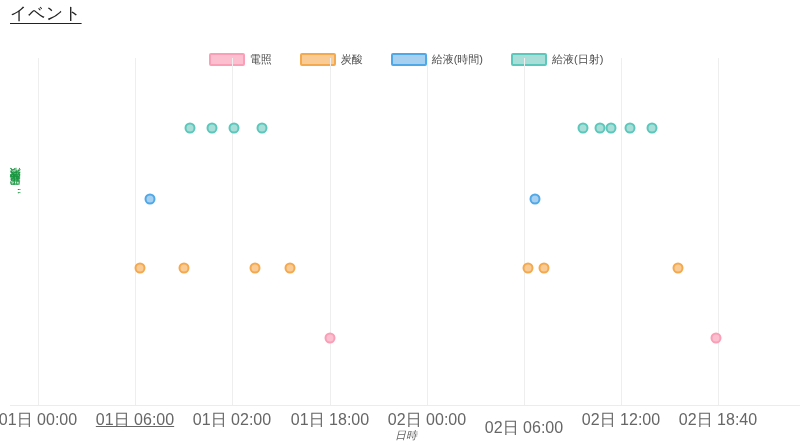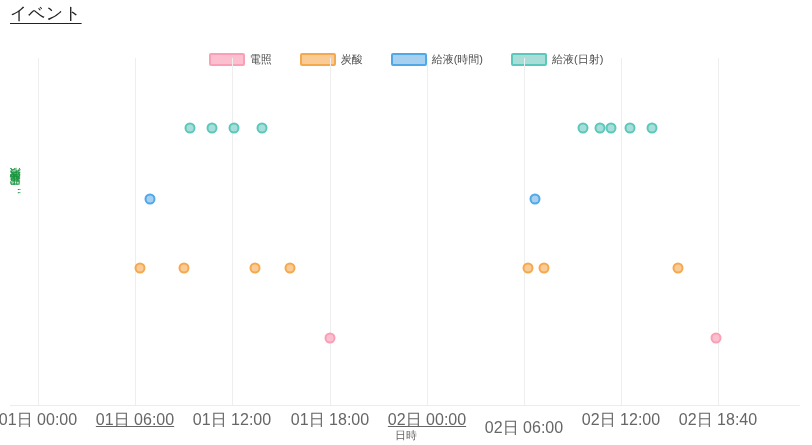--- a/index.html
+++ b/index.html
@@ -109,20 +109,21 @@
     white-space: nowrap;
   }
   .x-axis-title {
     position: absolute;
     left: 0;
     top: 428px;
     width: 812px;
     text-align: center;
     font-size: 11px;
     color: #666666;
+    font-style: italic;
   }
   .y-axis-title {
     position: absolute;
     left: 8px;
     top: 188px;
     font-size: 11px;
     color: #1a9641;
     writing-mode: vertical-rl;
     transform: rotate(180deg);
     white-space: nowrap;
@@ -186,19 +187,19 @@
       <div class="point" style="left: 678px; top: 280px; background: rgb(251, 191, 208); border: 2px solid rgb(250, 159, 181);"></div>
     </div>
   <div class="plot-frame-bottom"></div>
 
   <div class="x-axis-title">日時</div>
 
   <div class="y-axis-title">電照,炭酸,給液</div>
 
 <div class="x-tick" style="left: 38px;">01日 00:00</div>
     <div class="x-tick" style="left: 135px; text-decoration: underline;">01日 06:00</div>
-    <div class="x-tick" style="left: 232px;">01日 12:00</div>
+    <div class="x-tick" style="left: 232px;">01日 02:00</div>
     <div class="x-tick" style="left: 330px;">01日 18:00</div>
-    <div class="x-tick" style="left: 427px; text-decoration: underline;">02日 00:00</div>
+    <div class="x-tick" style="left: 427px;">02日 00:00</div>
     <div class="x-tick" style="left: 524px; margin-top: 8px;">02日 06:00</div>
     <div class="x-tick" style="left: 621px;">02日 12:00</div>
     <div class="x-tick" style="left: 718px;">02日 18:40</div>
   </div>
 
 </body></html>

